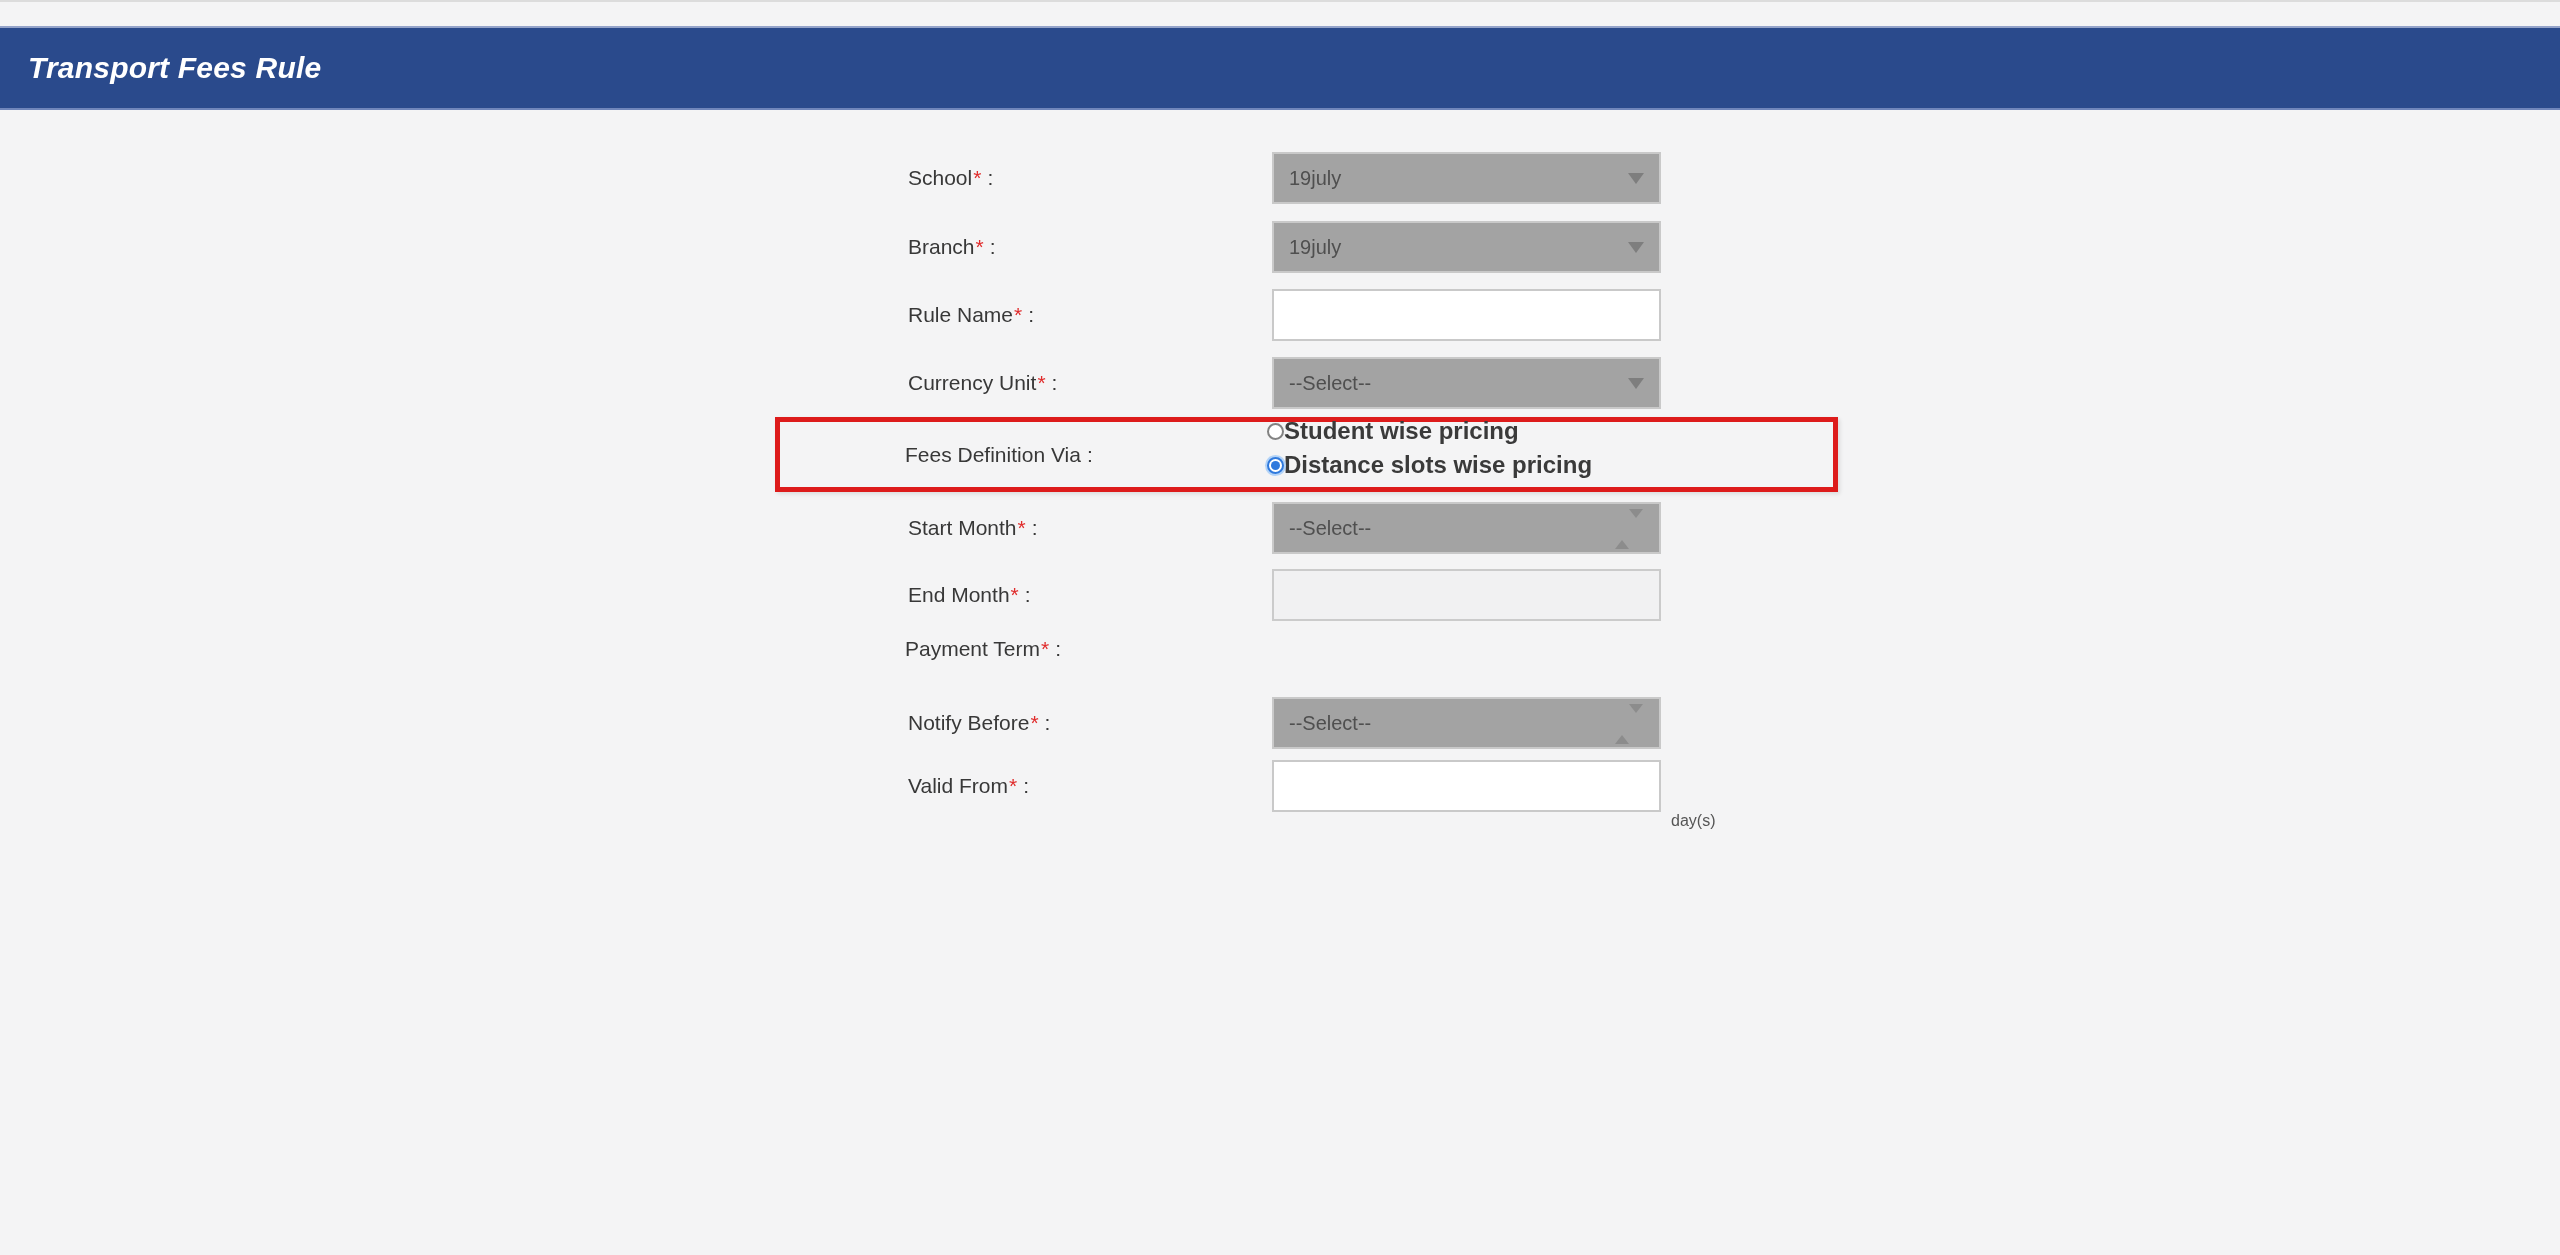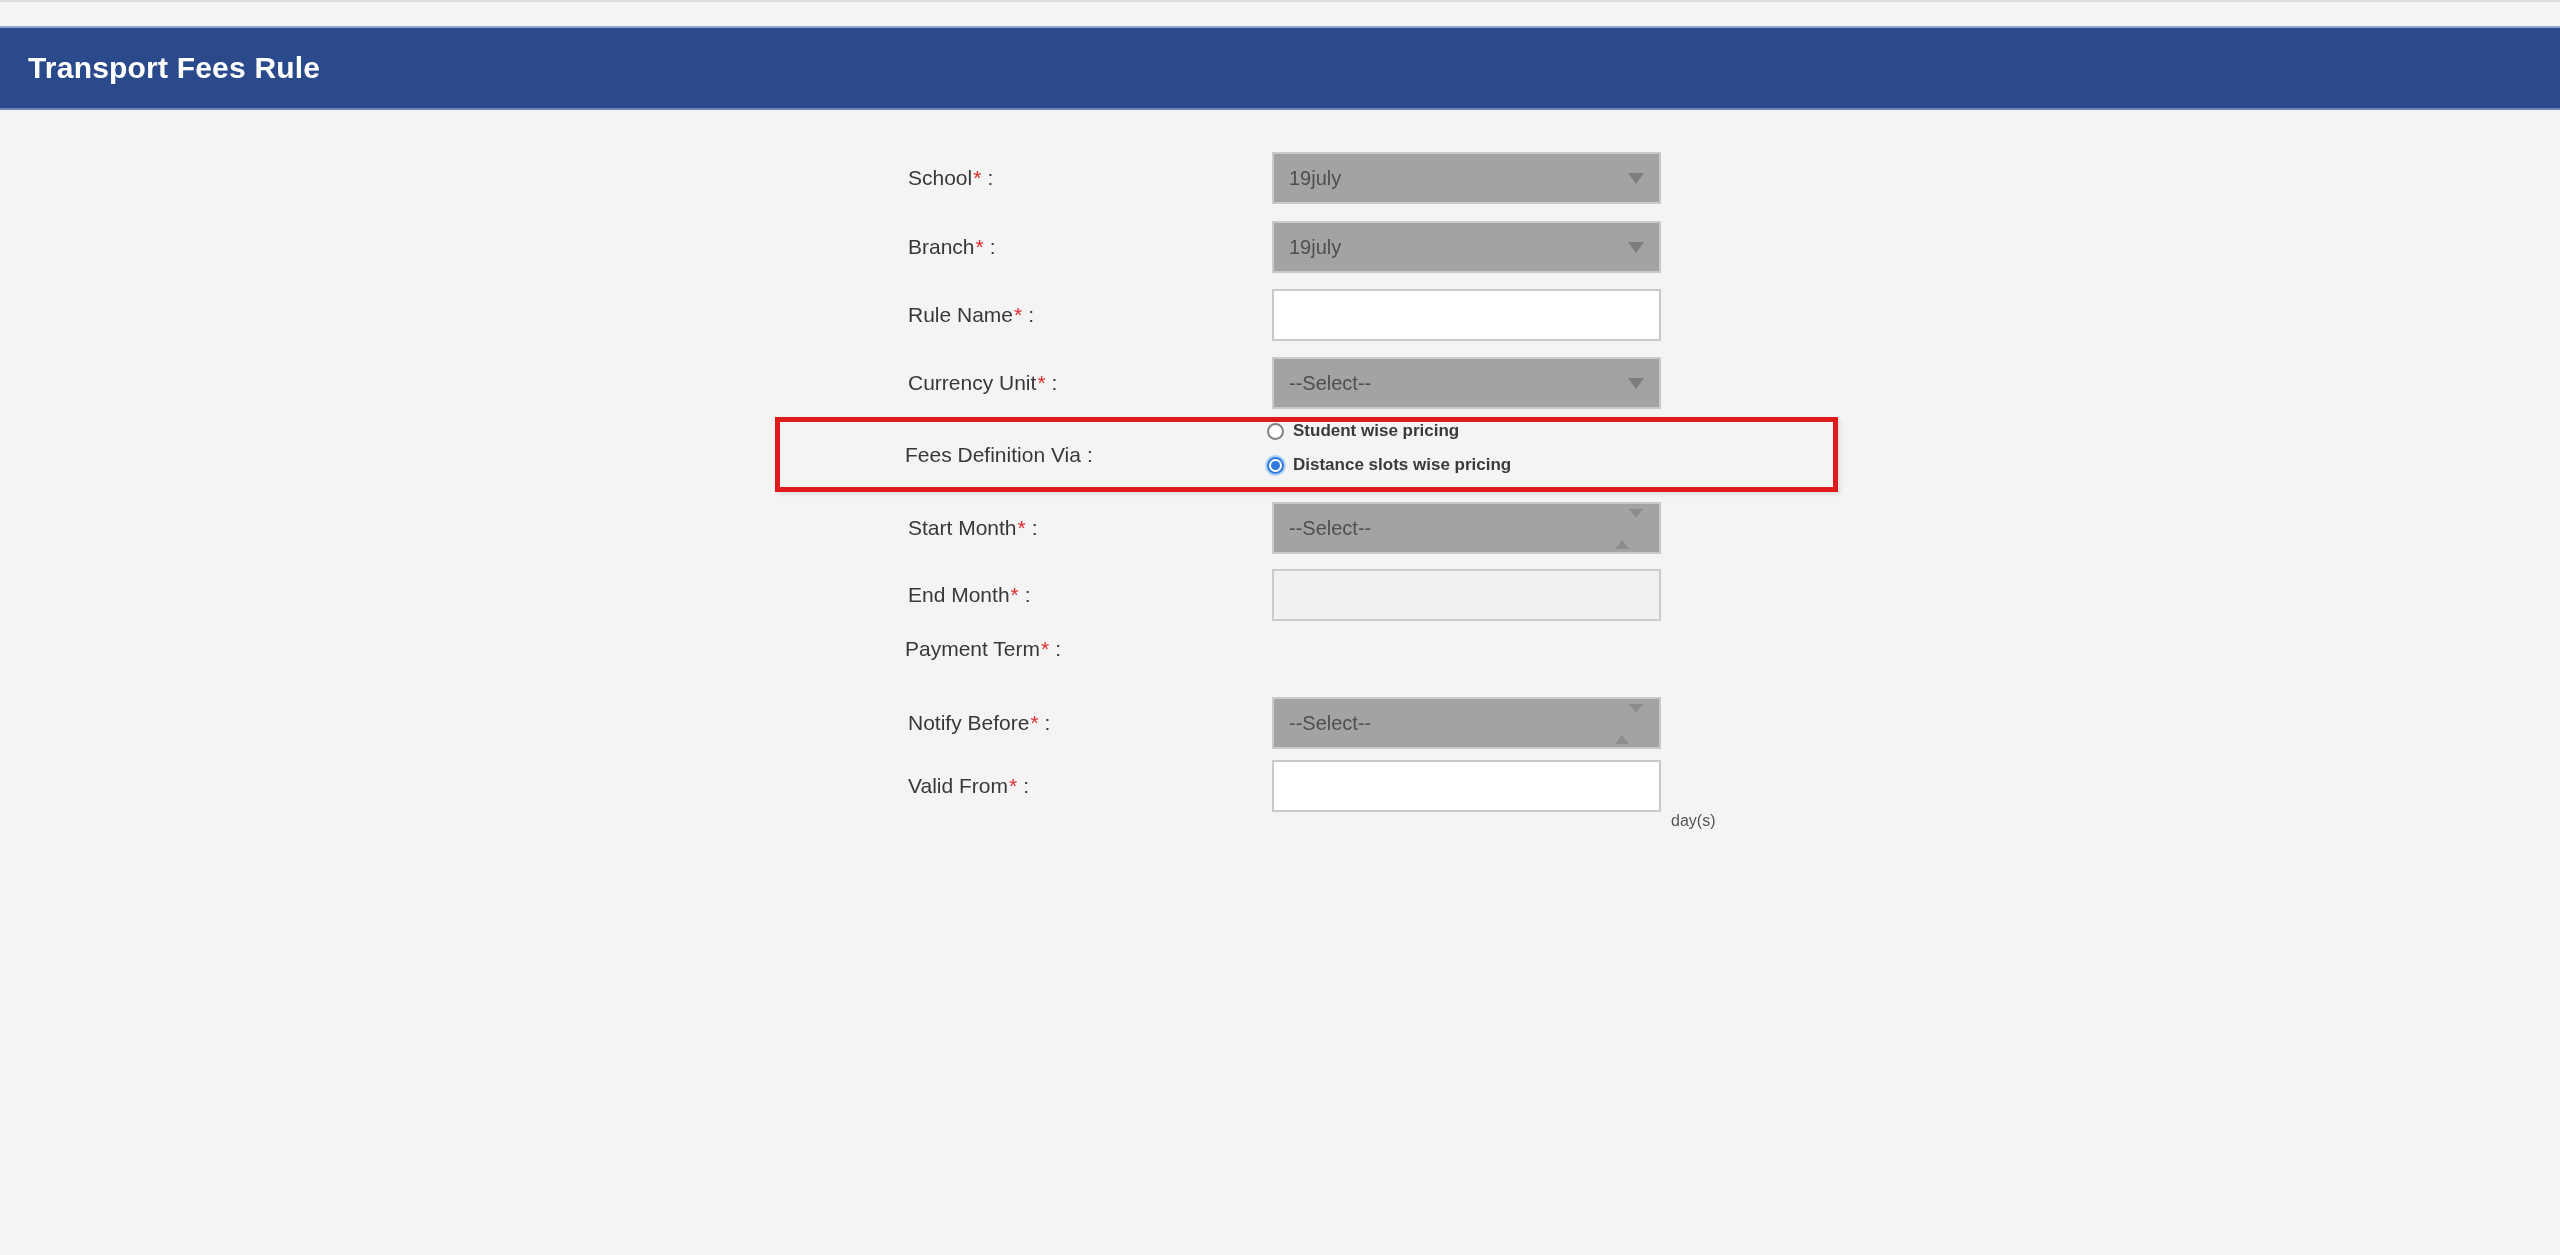--- a/index.html
+++ b/index.html
@@ -15,20 +15,21 @@
   .titlebar {
     position:absolute; left:0; top:24px; width:2560px; height:84px;
     background:#2a4a8c;
     border-top:2px solid #94a3c9;
     border-bottom:2px solid #7086bb;
     display:flex; align-items:center;
   }
   .titlebar h1 {
     color:#ffffff; font-size:30px; font-weight:bold; padding-left:28px;
     letter-spacing:0.2px;
+    font-style:italic;
   }
   
   .row { position:absolute; left:3px; width:2332px; height:52px; }
   .flabel {
     position:absolute; left:905px; top:0; height:100%;
     display:flex; align-items:center;
     font-size:21px; color:#383838; white-space:pre;
   }
   .req { color:#e02b2b; margin-left:1px; }
   .suffix { margin-left:6px; color:#383838; }
@@ -71,21 +72,21 @@
   }
   .radio.selected {
     border:2px solid #2f79dd; position:relative;
     box-shadow:0 0 0 2px #b3d3f7;
   }
   .radio.selected::after {
     content:""; position:absolute; left:2px; top:2px; right:2px; bottom:2px;
     border-radius:50%; background:#2f79dd;
   }
   .radio-text {
-    margin-left:9px; font-size:17px; font-weight:600; color:#3a3a3a;
+    font-size:24px; font-weight:600; color:#3a3a3a;
     white-space:nowrap;
   }
   
   .highlight-box {
     position:absolute; left:775px; top:415px; width:1063px; height:75px;
     border:5px solid #dd1b1b;
     box-shadow:2px 2px 4px rgba(0,0,0,0.10);
   }
   .fees-row { position:absolute; left:0; top:415px; width:2560px; height:75px;text-align:center; }
   .radio-col { position:absolute; left:1267px; top:412px; }

